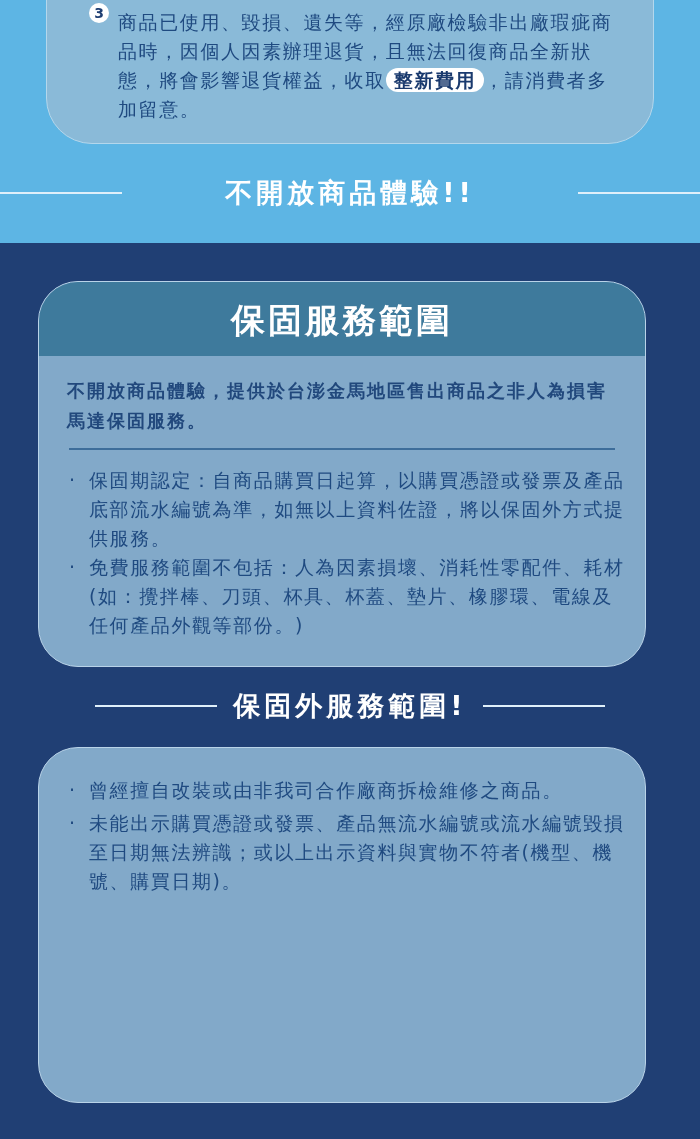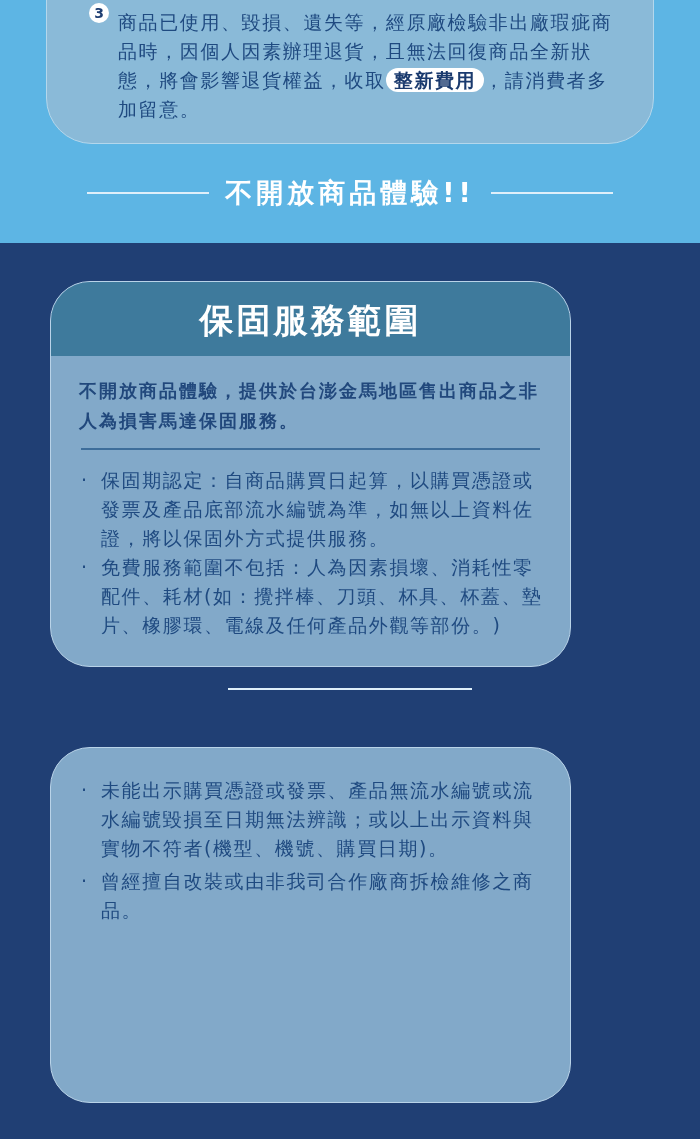--- a/index.html
+++ b/index.html
@@ -13,21 +13,21 @@
     background: #ffffff; color: #1f3f73; font-weight: bold; font-size: 14px; line-height: 20px; text-align: center; }
   .top-text { position: absolute; left: 118px; top: 0px; width: 500px; color: #1f4a80; font-size: 19px;
     line-height: 29px; letter-spacing: 1.6px; margin-top: 8px; }
   .hl { display: inline-block; background: #ffffff; color: #1a3a6e; font-weight: bold; border-radius: 12px;
     padding: 0 8px; line-height: 24px; }
 
   .divider-title { position: absolute; left: 0; width: 700px; display: flex; align-items: center; justify-content: center; }
   .divider-line { height: 1.5px; background: #dfeffa; width: 122px; }
   .divider-text { color: #ffffff; font-weight: bold; font-size: 27px; letter-spacing: 4px; margin: 0 16px; }
 
-  .card { position: absolute; left: 50px; width: 521px; background: #82a9c9; border: 1.5px solid #b9d3e8;
+  .card { position: absolute; left: 38px; width: 608px; background: #82a9c9; border: 1.5px solid #b9d3e8;
     border-radius: 40px; overflow: hidden; }
   .card-header { height: 74px; background: #3e7a9c; display: flex; align-items: center; justify-content: center;
     color: #ffffff; font-weight: bold; font-size: 34px; letter-spacing: 3px; padding-top: 4px; }
   .card-lead { color: #21487c; font-weight: bold; font-size: 18px; line-height: 30px; letter-spacing: 2px;
     padding: 20px 28px 12px 28px; }
   .card-rule { height: 1.5px; background: #3d6d9a; margin: 0 30px 0 30px; }
   .bullets { list-style: none; padding: 0 16px 0 30px; }
   .bullets li { position: relative; padding-left: 20px; color: #1f4a80; font-size: 19px; line-height: 29px; letter-spacing: 1.6px; }
   .bullets li::before { content: "·"; position: absolute; left: 0; top: 0; color: #1f4a80; }
   .bullets.b1 { padding-top: 16px; }
@@ -36,40 +36,41 @@
 </style>
 </head>
 <body>
 
 <div class="top-section">
   <div class="top-card"></div>
   <div class="num-badge">3</div>
   <div class="top-text">
     <span>商品已使用、毀損、遺失等，經原廠檢驗非出廠瑕疵商品時，因個人因素辦理退貨，且無法回復商品全新狀態，將會影響退貨權益，收取</span><span class="hl">整新費用</span><span>，請消費者多加留意。</span>
   </div>
-  <div class="divider-title" style="top:175px;">
+  <div class="divider-title" style="top:175px;justify-content:space-between;">
     <div class="divider-line"></div>
     <div class="divider-text">不開放商品體驗!!</div>
     <div class="divider-line"></div>
   </div>
 </div>
 
 <div class="card" style="top:281px; height:386px;">
   <div class="card-header">保固服務範圍</div>
   <div class="card-lead">不開放商品體驗，提供於台澎金馬地區售出商品之非人為損害馬達保固服務。</div>
   <div class="card-rule"></div>
   <ul class="bullets b1">
     <li>保固期認定：自商品購買日起算，以購買憑證或發票及產品底部流水編號為準，如無以上資料佐證，將以保固外方式提供服務。</li>
     <li>免費服務範圍不包括：人為因素損壞、消耗性零配件、耗材(如：攪拌棒、刀頭、杯具、杯蓋、墊片、橡膠環、電線及任何產品外觀等部份。)</li>
   </ul>
 </div>
 
 <div class="divider-title" style="top:688px;">
   <div class="divider-line"></div>
+  <div class="divider-text">保固外服務範圍!</div>
   <div class="divider-line"></div>
 </div>
 
 <div class="card" style="top:747px; height:356px;">
   <ul class="bullets b2">
+    <li>曾經擅自改裝或由非我司合作廠商拆檢維修之商品。</li>
     <li>未能出示購買憑證或發票、產品無流水編號或流水編號毀損至日期無法辨識；或以上出示資料與實物不符者(機型、機號、購買日期)。</li>
-    <li>曾經擅自改裝或由非我司合作廠商拆檢維修之商品。</li>
   </ul>
 </div>
 
 </body></html>

